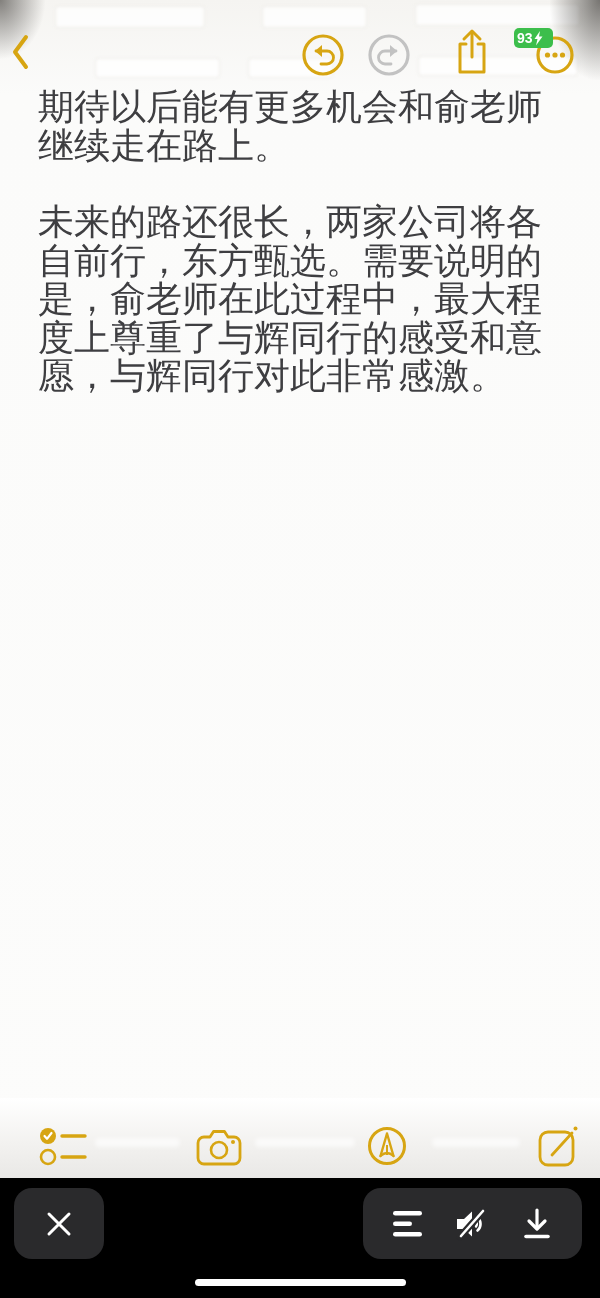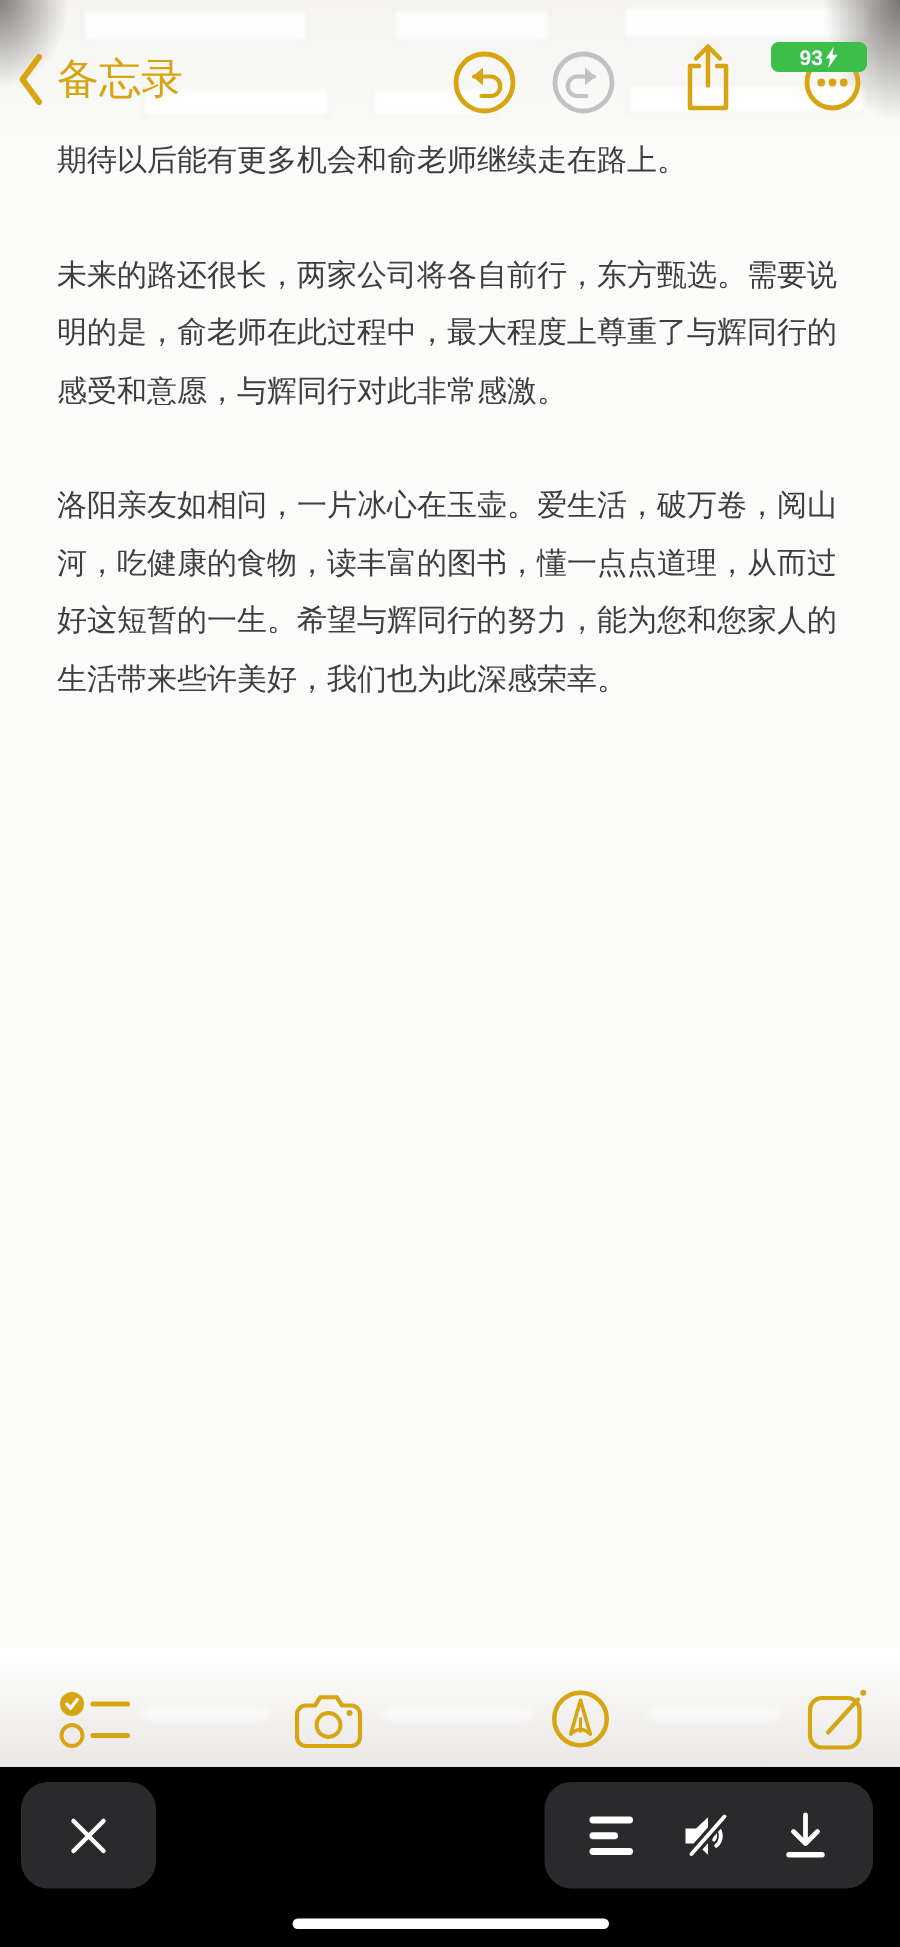--- a/index.html
+++ b/index.html
@@ -17,26 +17,26 @@
     border:1px solid rgba(200,195,183,0.30);border-radius:3px;filter:blur(1.5px);z-index:1;}
   .corner-shade{position:absolute;z-index:2;pointer-events:none;}
   .corner-shade.tl{left:0;top:0;width:46px;height:60px;
     background:radial-gradient(ellipse at 0% 0%,rgba(35,32,28,0.55),rgba(35,32,28,0) 70%);}
   .corner-shade.tr{right:0;top:0;width:50px;height:80px;
     background:radial-gradient(ellipse at 100% 0%,rgba(35,32,28,0.6),rgba(35,32,28,0) 72%);}
   .back-btn{position:absolute;left:10px;top:34px;display:flex;align-items:center;gap:8px;z-index:6;}
   .back-label{color:var(--accent);font-size:28px;line-height:38px;}
   .nav-icon{position:absolute;z-index:6;}
   .badge{position:absolute;left:514px;top:28px;z-index:8;height:20px;min-width:39px;
-    background:var(--badge);border-radius:5px;display:flex;align-items:center;justify-content:space-between;
-    gap:1px;padding:0 19px;}
+    background:var(--badge);border-radius:5px;display:flex;align-items:center;justify-content:flex-start;
+    gap:1px;padding:0 3px;}
   .badge span{color:#fff;font-size:14px;font-weight:bold;line-height:14px;}
   
   .note{position:absolute;top:88px;left:38px;width:534px;z-index:3;}
-  .note p{margin:0 0 38px 0;font-size:20px;line-height:38.5px;color:var(--text);
+  .note p{margin:0 0 38px 0;font-size:36px;line-height:38.5px;color:var(--text);
     word-break:normal;line-break:strict;}
   
   .toolbar{position:absolute;top:1098px;left:0;width:600px;height:80px;z-index:5;
     background:linear-gradient(#ffffff,#f3f2f0 55%,#e9e8e6);}
   .tb-icon{position:absolute;}
   .tb-ghost{position:absolute;height:9px;border-radius:5px;
     background:rgba(255,255,255,0.65);filter:blur(2px);}
   
   .bottom{position:absolute;top:1178px;left:0;width:600px;height:120px;background:var(--black);z-index:6;}
   .close-btn{position:absolute;left:14px;top:10px;width:90px;height:71px;border-radius:18px;
@@ -61,21 +61,20 @@
     <div class="ghost" style="left:418px;top:56px;width:160px;height:20px"></div>
     <div class="corner-shade tl"></div>
     <div class="corner-shade tr"></div>
 
     <div class="back-btn">
       <span>
         <svg width="20" height="36" viewBox="0 0 20 36">
           <path d="M16 3 L5 18 L16 33" fill="none" stroke="var(--accent)" stroke-width="4" stroke-linecap="round" stroke-linejoin="round"></path>
         </svg>
       </span>
-      <span class="back-label">备忘录</span>
     </div>
 
     <span class="nav-icon" style="left:301px;top:33px">
       <svg width="44" height="44" viewBox="0 0 44 44">
         <circle cx="22" cy="22" r="19" fill="none" stroke="var(--accent)" stroke-width="3.2"></circle>
         <path d="M15 18 H26 A6.5 6.5 0 1 1 26 31 H20" fill="none" stroke="var(--accent)" stroke-width="2.8" stroke-linecap="round"></path>
         <path d="M21 12 L14 18 L21 24 Z" fill="var(--accent)"></path>
       </svg>
     </span>
 
@@ -109,21 +108,20 @@
       <svg width="9" height="15" viewBox="0 0 9 15">
         <path d="M6 0 L0.5 8 H3.5 L2 14.5 L8.5 5.5 H5 Z" fill="#fff"></path>
       </svg>
     </span>
   </div>
 
   <div class="note">
     <div>
         <p>期待以后能有更多机会和俞老师继续走在路上。</p>
         <p>未来的路还很长，两家公司将各自前行，东方甄选。需要说明的是，俞老师在此过程中，最大程度上尊重了与辉同行的感受和意愿，与辉同行对此非常感激。</p>
-        <p>洛阳亲友如相问，一片冰心在玉壶。爱生活，破万卷，阅山河，吃健康的食物，读丰富的图书，懂一点点道理，从而过好这短暂的一生。希望与辉同行的努力，能为您和您家人的生活带来些许美好，我们也为此深感荣幸。</p>
       </div>
   </div>
 
   <div class="toolbar">
     <div class="tb-ghost" style="left:95px;top:40px;width:85px"></div>
     <div class="tb-ghost" style="left:255px;top:40px;width:100px"></div>
     <div class="tb-ghost" style="left:432px;top:40px;width:88px"></div>
 
     <span class="tb-icon" style="left:38px;top:27px">
       <svg width="52" height="42" viewBox="0 0 52 42">

